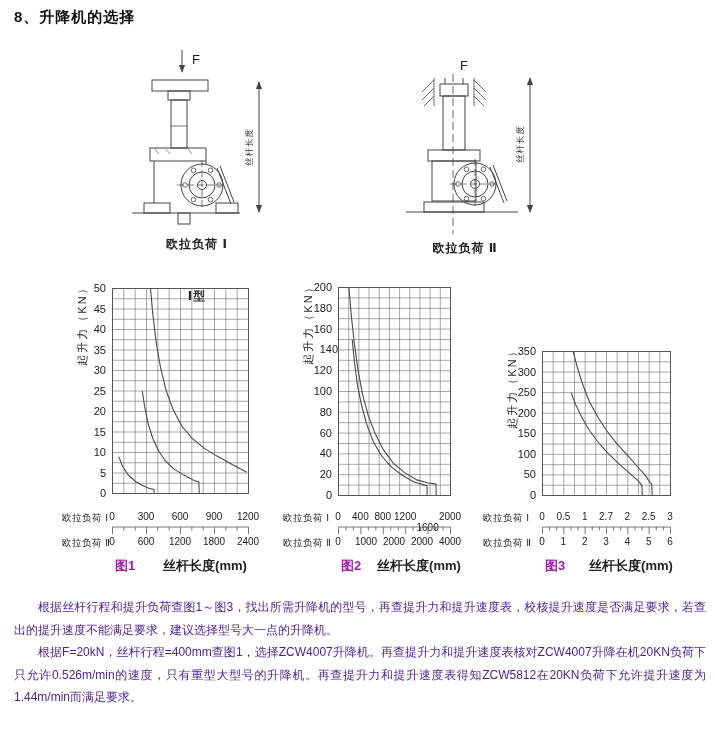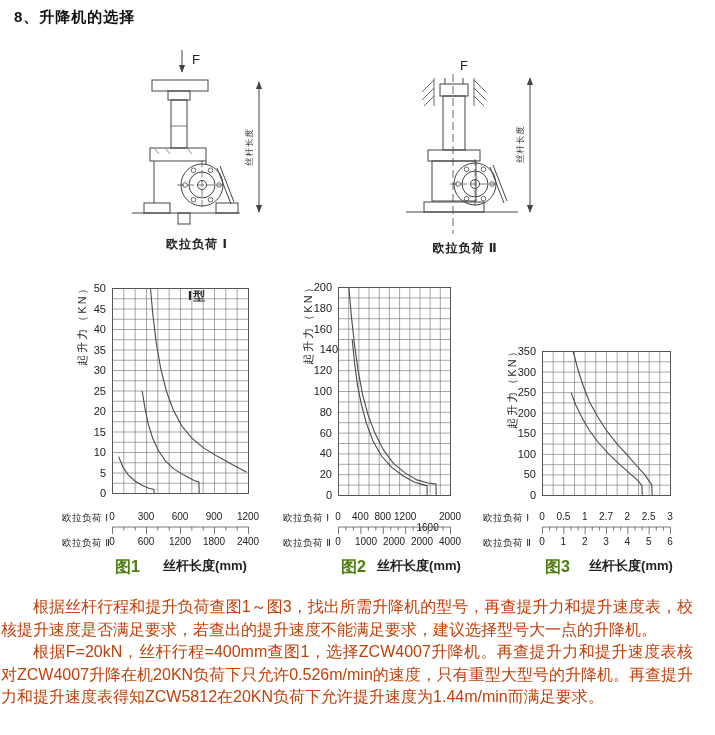--- a/index.html
+++ b/index.html
@@ -6,23 +6,23 @@
   #page{position:relative;width:715px;height:735px;background:#ffffff;overflow:hidden;
         font-family:"Liberation Sans","DejaVu Sans",sans-serif;color:#222;}
   .abs{position:absolute;}
   #title{position:absolute;left:14px;top:8px;font-size:15px;font-weight:bold;letter-spacing:1px;color:#111;}
   .fig-label{position:absolute;font-size:12px;font-weight:600;text-align:center;color:#222;letter-spacing:1px;}
   .ytitle{position:absolute;width:120px;text-align:center;font-size:11px;letter-spacing:2px;color:#222;
           transform:rotate(-90deg);transform-origin:center;white-space:nowrap;}
   .ytick{position:absolute;width:34px;text-align:right;font-size:11px;color:#222;}
   .xtick{position:absolute;width:40px;text-align:center;font-size:10px;color:#222;}
   .rowlab{position:absolute;font-size:9.5px;color:#222;letter-spacing:0.5px;white-space:nowrap;}
-  .caption{position:absolute;font-size:16px;font-weight:600;color:#4d7c0f;}
+  .caption{position:absolute;font-size:13px;font-weight:600;color:#a21caf;}
   .xlabel{position:absolute;width:120px;text-align:center;font-size:13px;font-weight:600;color:#222;}
-  #paras{position:absolute;left:1px;top:596px;width:692px;font-size:16px;line-height:22.5px;color:#c2410c;}
+  #paras{position:absolute;left:14px;top:596px;width:692px;font-size:12px;line-height:22.5px;color:#4c1d95;}
   #paras p{margin:0;text-align:justify;}
   #paras p.indent{text-indent:2em;}
   svg{display:block;}
 </style>
 </head>
 <body>
 
 <div id="page">
 
   <div id="title">8、升降机的选择</div>

